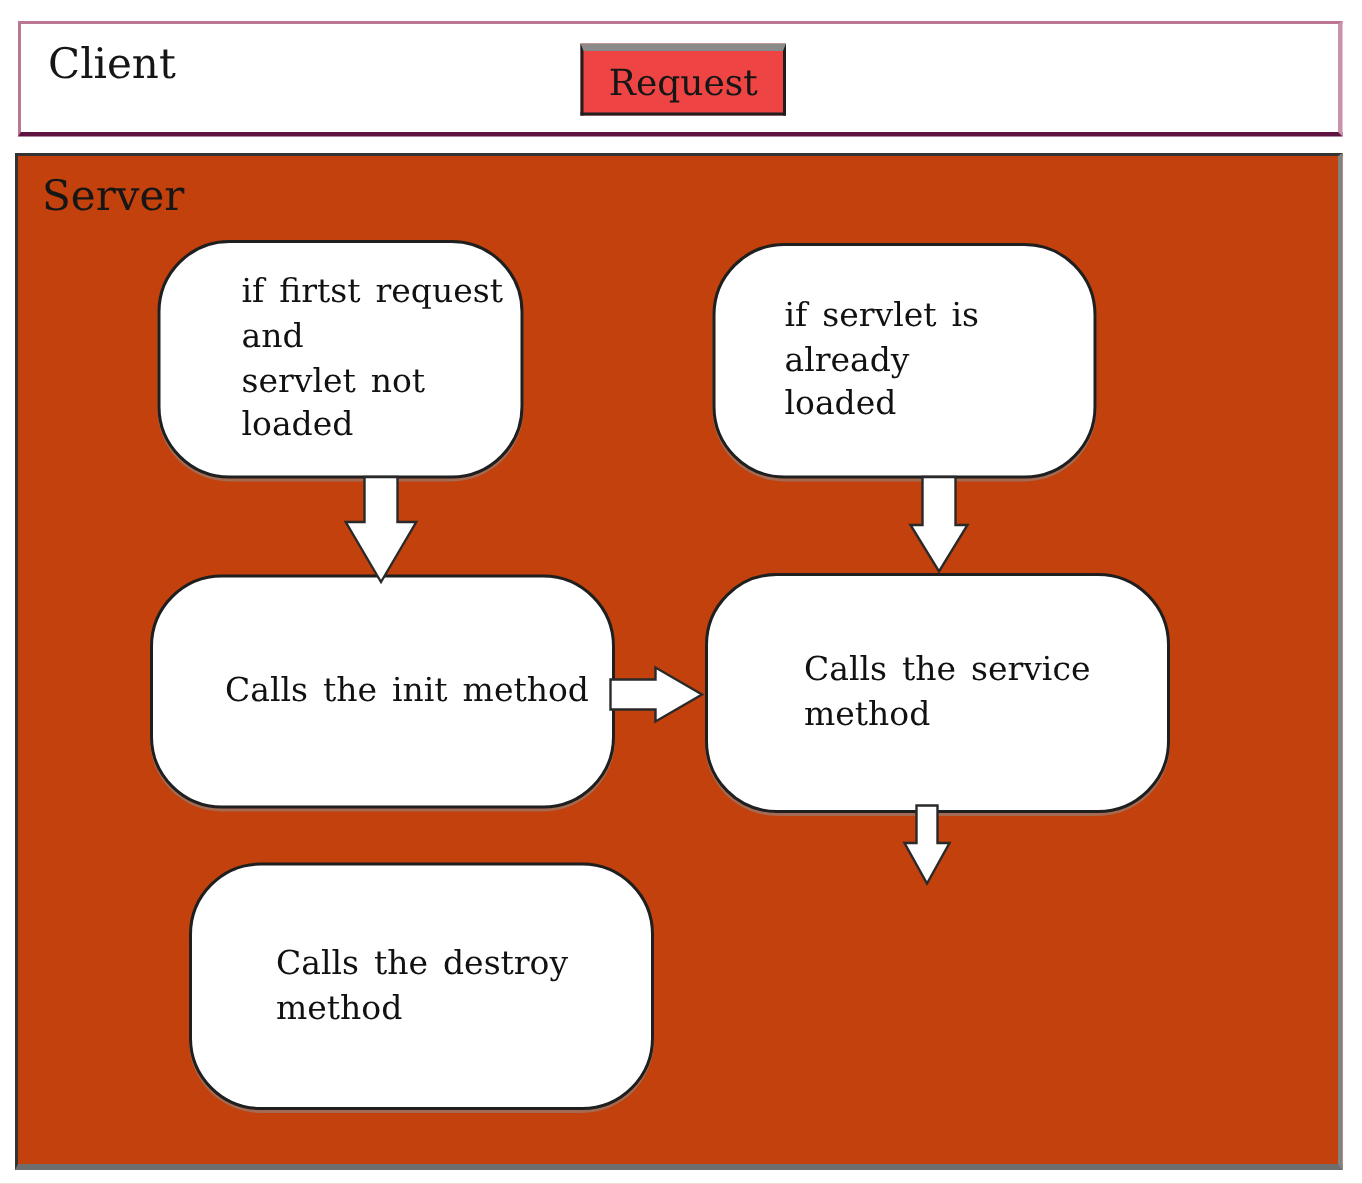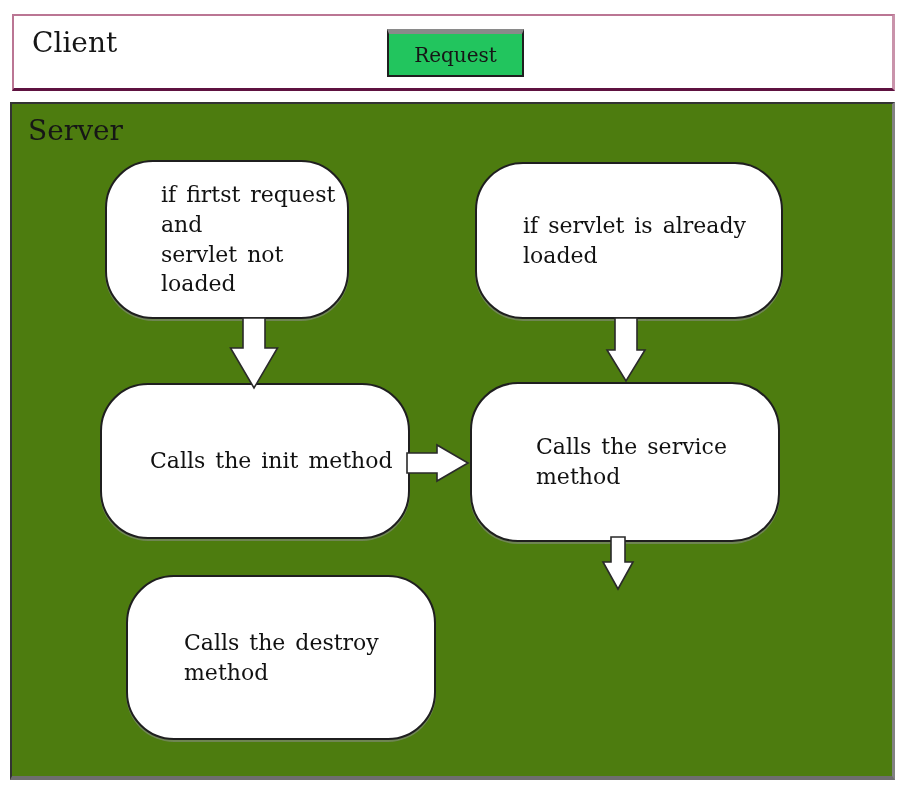--- a/index.html
+++ b/index.html
@@ -30,36 +30,36 @@
   .client-label {
     position: absolute;
     left: 18px; top: 10px;
     font-size: 28px;
     color: #161616;
   }
   .request-box {
     position: absolute;
     left: 373px; top: 13px;
     width: 133px; height: 41px;
-    background: #22c55e;
+    background: #ef4444;
     border: 2px solid #1f1f1f;
     border-top: 5px solid #8a8a8a;
     display: flex;
     align-items: center;
     justify-content: center;
-    font-size: 20px;
+    font-size: 24px;
     color: #161616;
   }
 
   
   .server-box {
     position: absolute;
     left: 10px; top: 102px;
     width: 880px; height: 672px;
-    background: #4d7c0f;
+    background: #c2410c;
     border-top: 2px solid #333333;
     border-left: 2px solid #333333;
     border-right: 3px solid #828282;
     border-bottom: 4px solid #6e6e6e;
   }
   .server-label {
     position: absolute;
     left: 16px; top: 10px;
     font-size: 28px;
     color: #161616;
@@ -77,21 +77,21 @@
     box-sizing: border-box;
     font-size: 22px;
     color: #111111;
     line-height: 1.35;
     word-spacing: 3px;
   }
   .node-text { white-space: pre-line; }
 
   
   .node-first   { left:  93px; top:  56px; width: 244px; height: 159px; padding-left: 54px; }
-  .node-already { left: 463px; top:  58px; width: 308px; height: 157px; padding-left: 46px; }
+  .node-already { left: 463px; top:  58px; width: 256px; height: 157px; padding-left: 46px; }
   .node-init    { left:  88px; top: 279px; width: 310px; height: 156px; padding-left: 48px; }
   .node-service { left: 458px; top: 278px; width: 310px; height: 160px; padding-left: 64px; }
   .node-destroy { left:  86px; top: 471px; width: 310px; height: 165px; padding-left: 56px; margin-left: 28px; }
   .node-http    { left: 460px; top: 484px; width: 312px; height: 159px; padding-left: 36px; }
 
   .arrows {
     position: absolute;
     left: 0; top: 0;
     pointer-events: none;
   }

